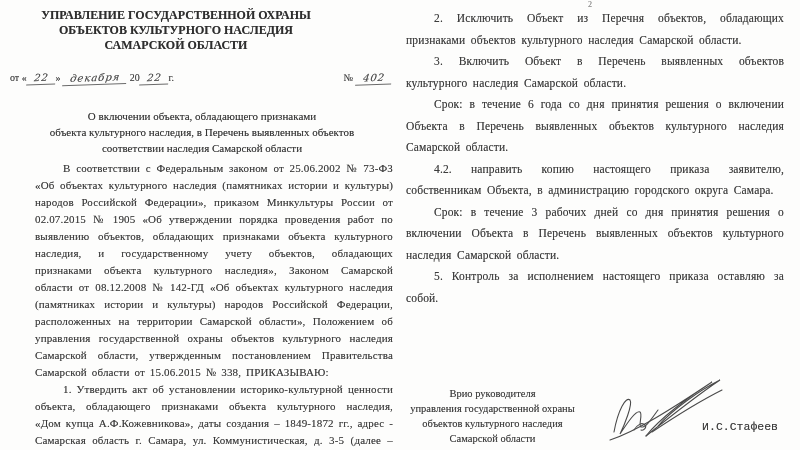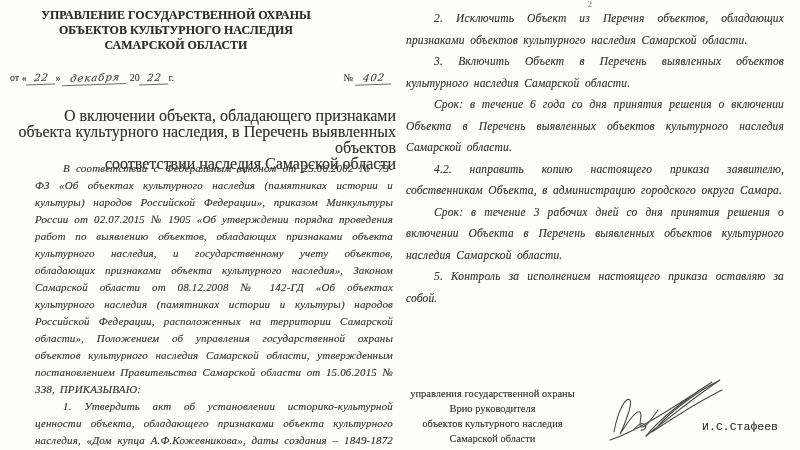--- a/index.html
+++ b/index.html
@@ -23,26 +23,26 @@
     font-size:12px; margin-top:11px; color:#2e2e2e; letter-spacing:.5px; }
   .date-line { position:absolute; left:10px; right:8px; top:72px;
     font-size:10px; color:#454545; display:flex; align-items:flex-end; }
   .date-left { white-space:nowrap; }
   .date-spacer { flex:1; }
   .hand { display:inline-block; font-style:italic;
     font-family:"DejaVu Serif", serif; color:#4c4c4c;
     transform:rotate(-2deg) skewX(-10deg);
     border-bottom:1px solid #6a6a6a; padding:0 7px 1px 7px; letter-spacing:1px; }
   .doc-title { position:absolute; top:108px; left:8px; right:4px;
-    text-align:right; font-size:16px; line-height:16px; color:#353535; }
+    text-align:center; font-size:11px; line-height:16px; color:#353535; }
 
   .body-text { text-align:justify; font-size:11px; line-height:17px;
     word-spacing:2px; letter-spacing:.15px; }
   .page-1 .body-text { position:absolute; top:160px; left:35px; right:7px; }
-  .body-text p { text-indent:28px;font-style:italic; }
+  .body-text p { text-indent:28px; }
 
   
   .page-num { position:absolute; top:0; left:0; width:380px; text-align:center;
     font-size:8px; color:#9a9a9a; }
   .page-2 .body-text { position:absolute; top:8px; left:6px; right:16px;
     line-height:21.5px; font-size:11.5px; word-spacing:2.5px; }
 
   .sig-block { position:absolute; top:382px; left:0; width:400px; height:68px; }
   .sig-title { position:absolute; left:0; top:4px; width:185px;
     text-align:center; font-size:10.5px; line-height:15px; color:#3c3c3c; }
@@ -87,22 +87,22 @@
     <p>2. Исключить Объект из Перечня объектов, обладающих признаками объектов культурного наследия Самарской области.</p>
     <p>3. Включить Объект в Перечень выявленных объектов культурного наследия Самарской области.</p>
     <p>Срок: в течение 6 года со дня принятия решения о включении Объекта в Перечень выявленных объектов культурного наследия Самарской области.</p>
     <p>4.2. направить копию настоящего приказа заявителю, собственникам Объекта, в администрацию городского округа Самара.</p>
     <p>Срок: в течение 3 рабочих дней со дня принятия решения о включении Объекта в Перечень выявленных объектов культурного наследия Самарской области.</p>
     <p>5. Контроль за исполнением настоящего приказа оставляю за собой.</p>
   </div>
 
   <div class="sig-block">
     <div class="sig-title">
+      <div>Врио руководителя</div>
       <div>управления государственной охраны</div>
-      <div>Врио руководителя</div>
       <div>объектов культурного наследия</div>
       <div>Самарской области</div>
     </div>
     <svg class="sig-mark" viewBox="0 0 125 78" fill="none" stroke="#4a4a4a" stroke-width="1.1" stroke-linecap="round">
       <path d="M14 62 C 18 40, 26 26, 30 30 C 33 34, 24 56, 20 64 C 28 52, 36 40, 40 42 C 43 44, 38 56, 41 57 C 46 58, 52 48, 58 40"></path>
       <path d="M34 60 C 38 54, 42 52, 45 55 C 47 57, 44 61, 41 60"></path>
       <path d="M10 70 C 35 62, 70 40, 112 12 C 90 26, 60 48, 46 66"></path>
       <path d="M46 66 C 66 50, 96 26, 120 10 C 100 20, 72 40, 58 56"></path>
       <path d="M52 62 C 76 46, 102 30, 122 20"></path>
     </svg>

